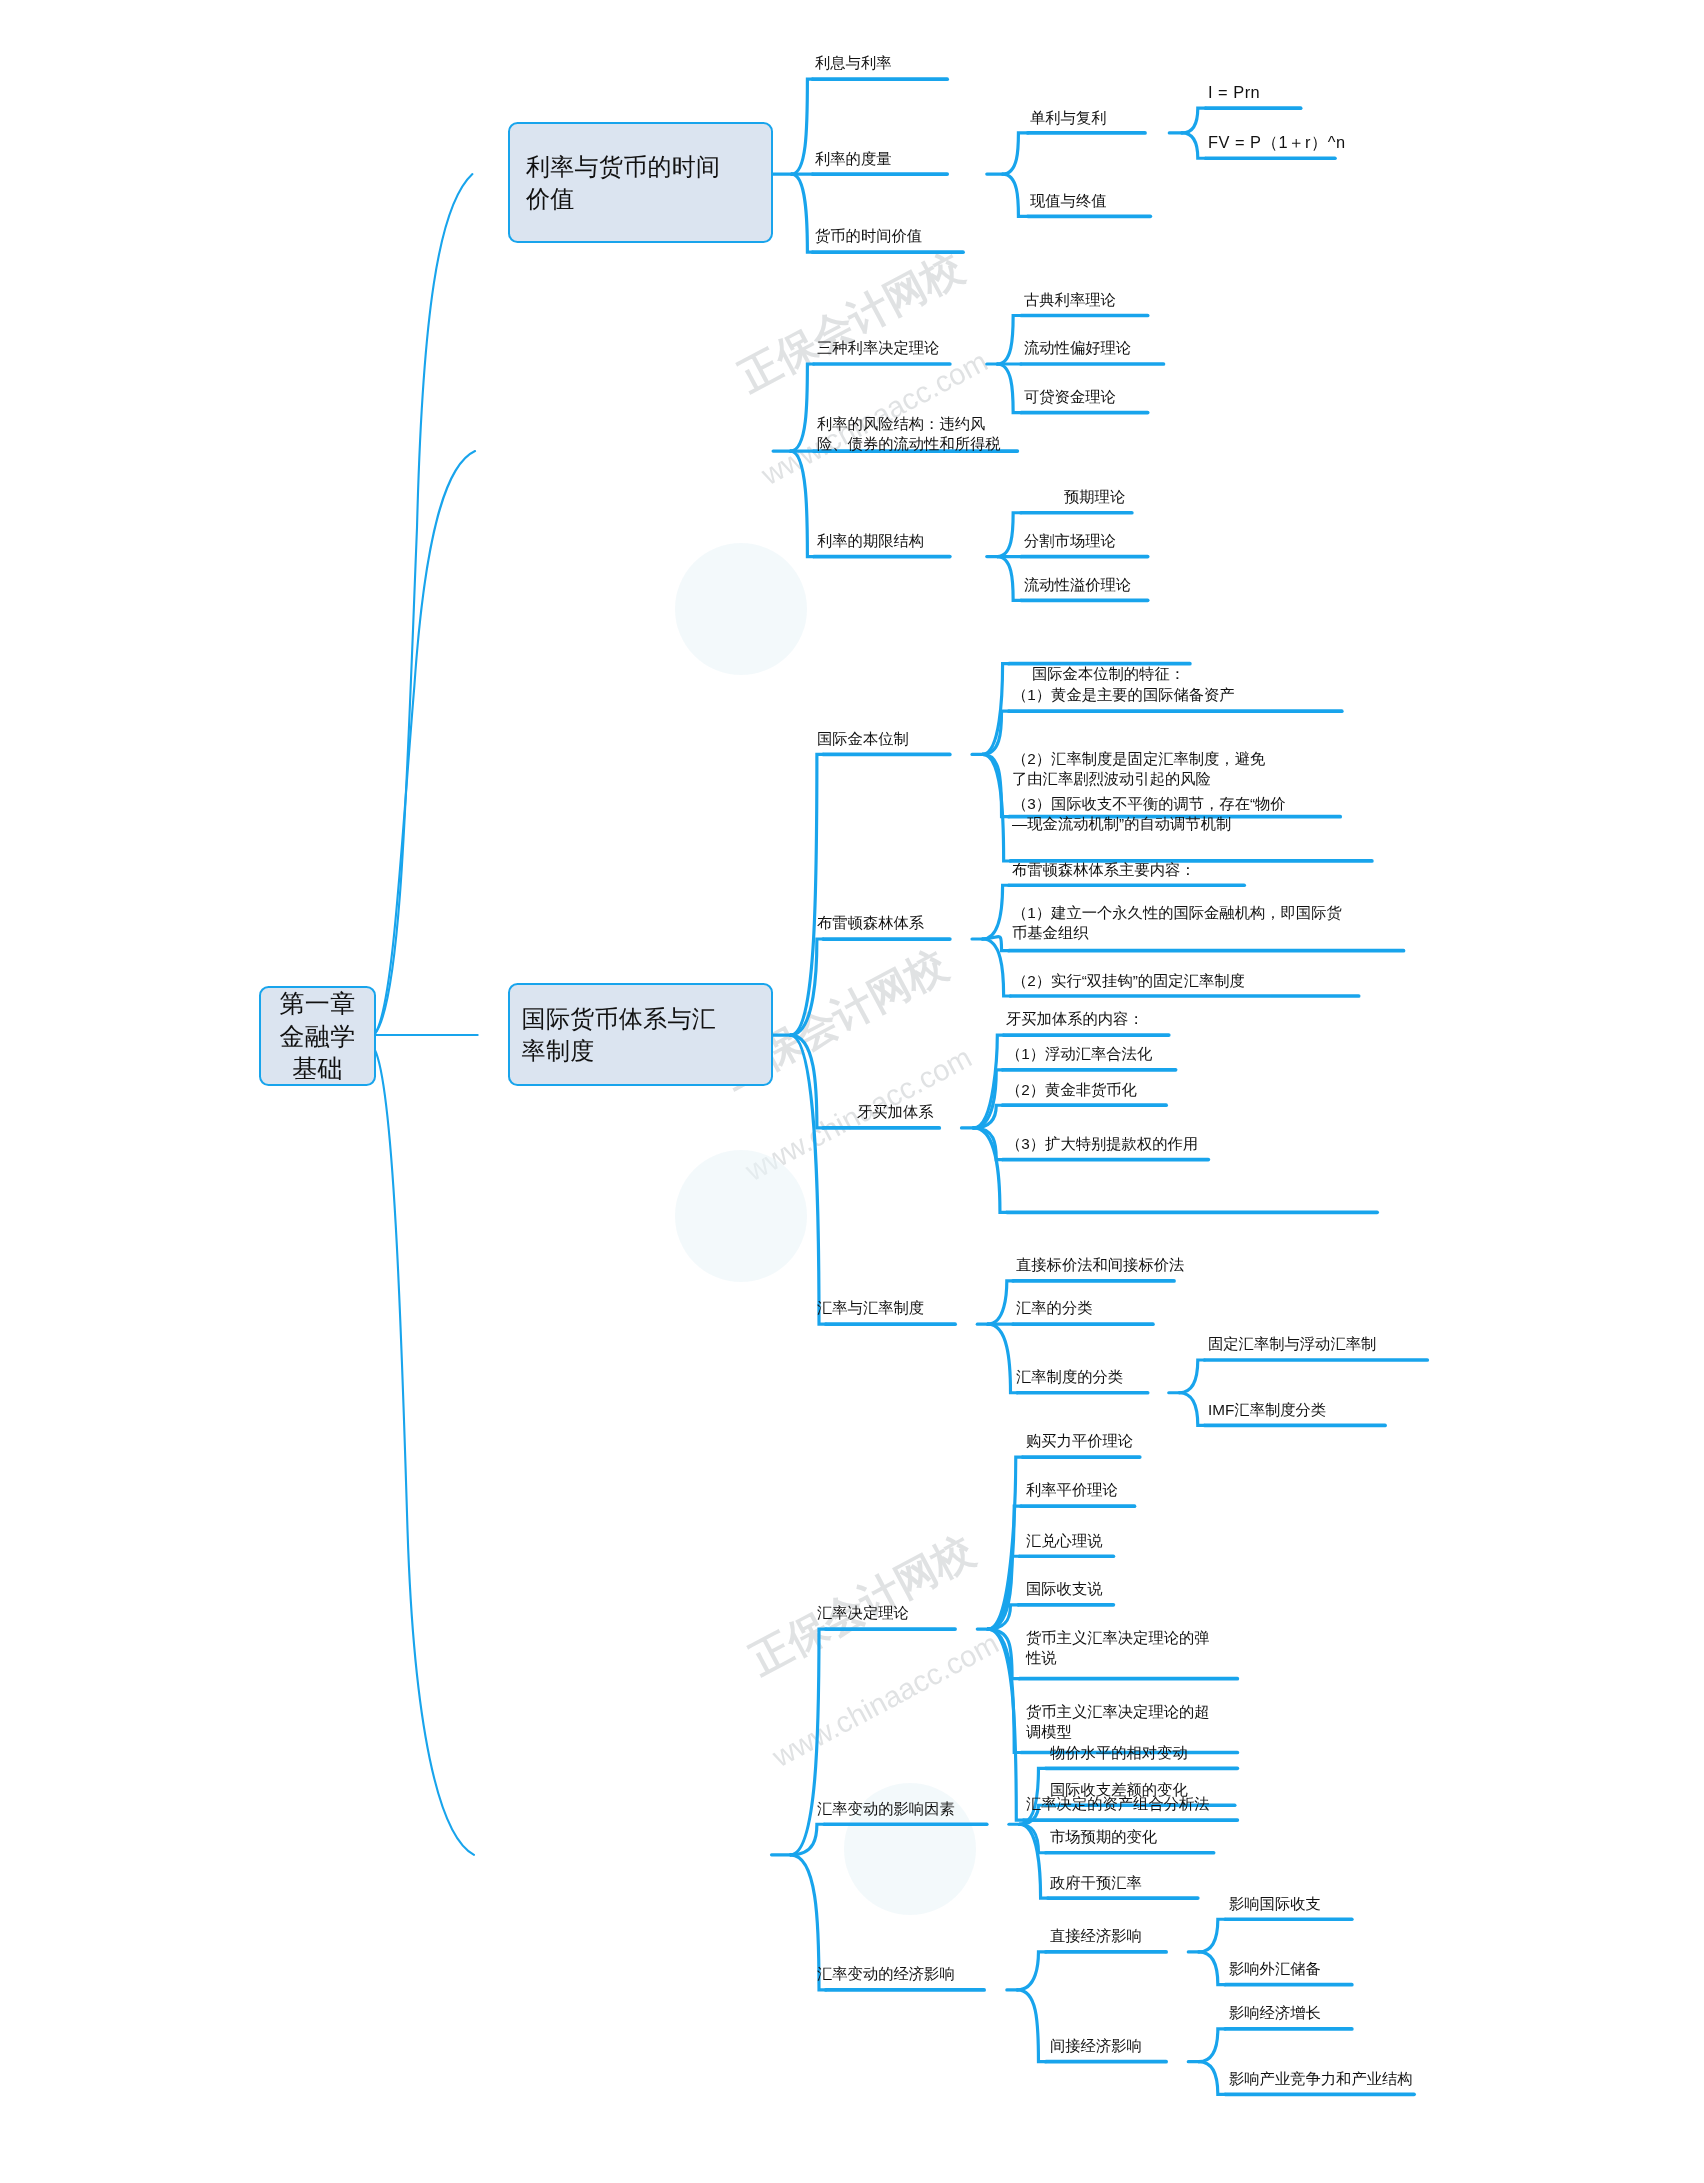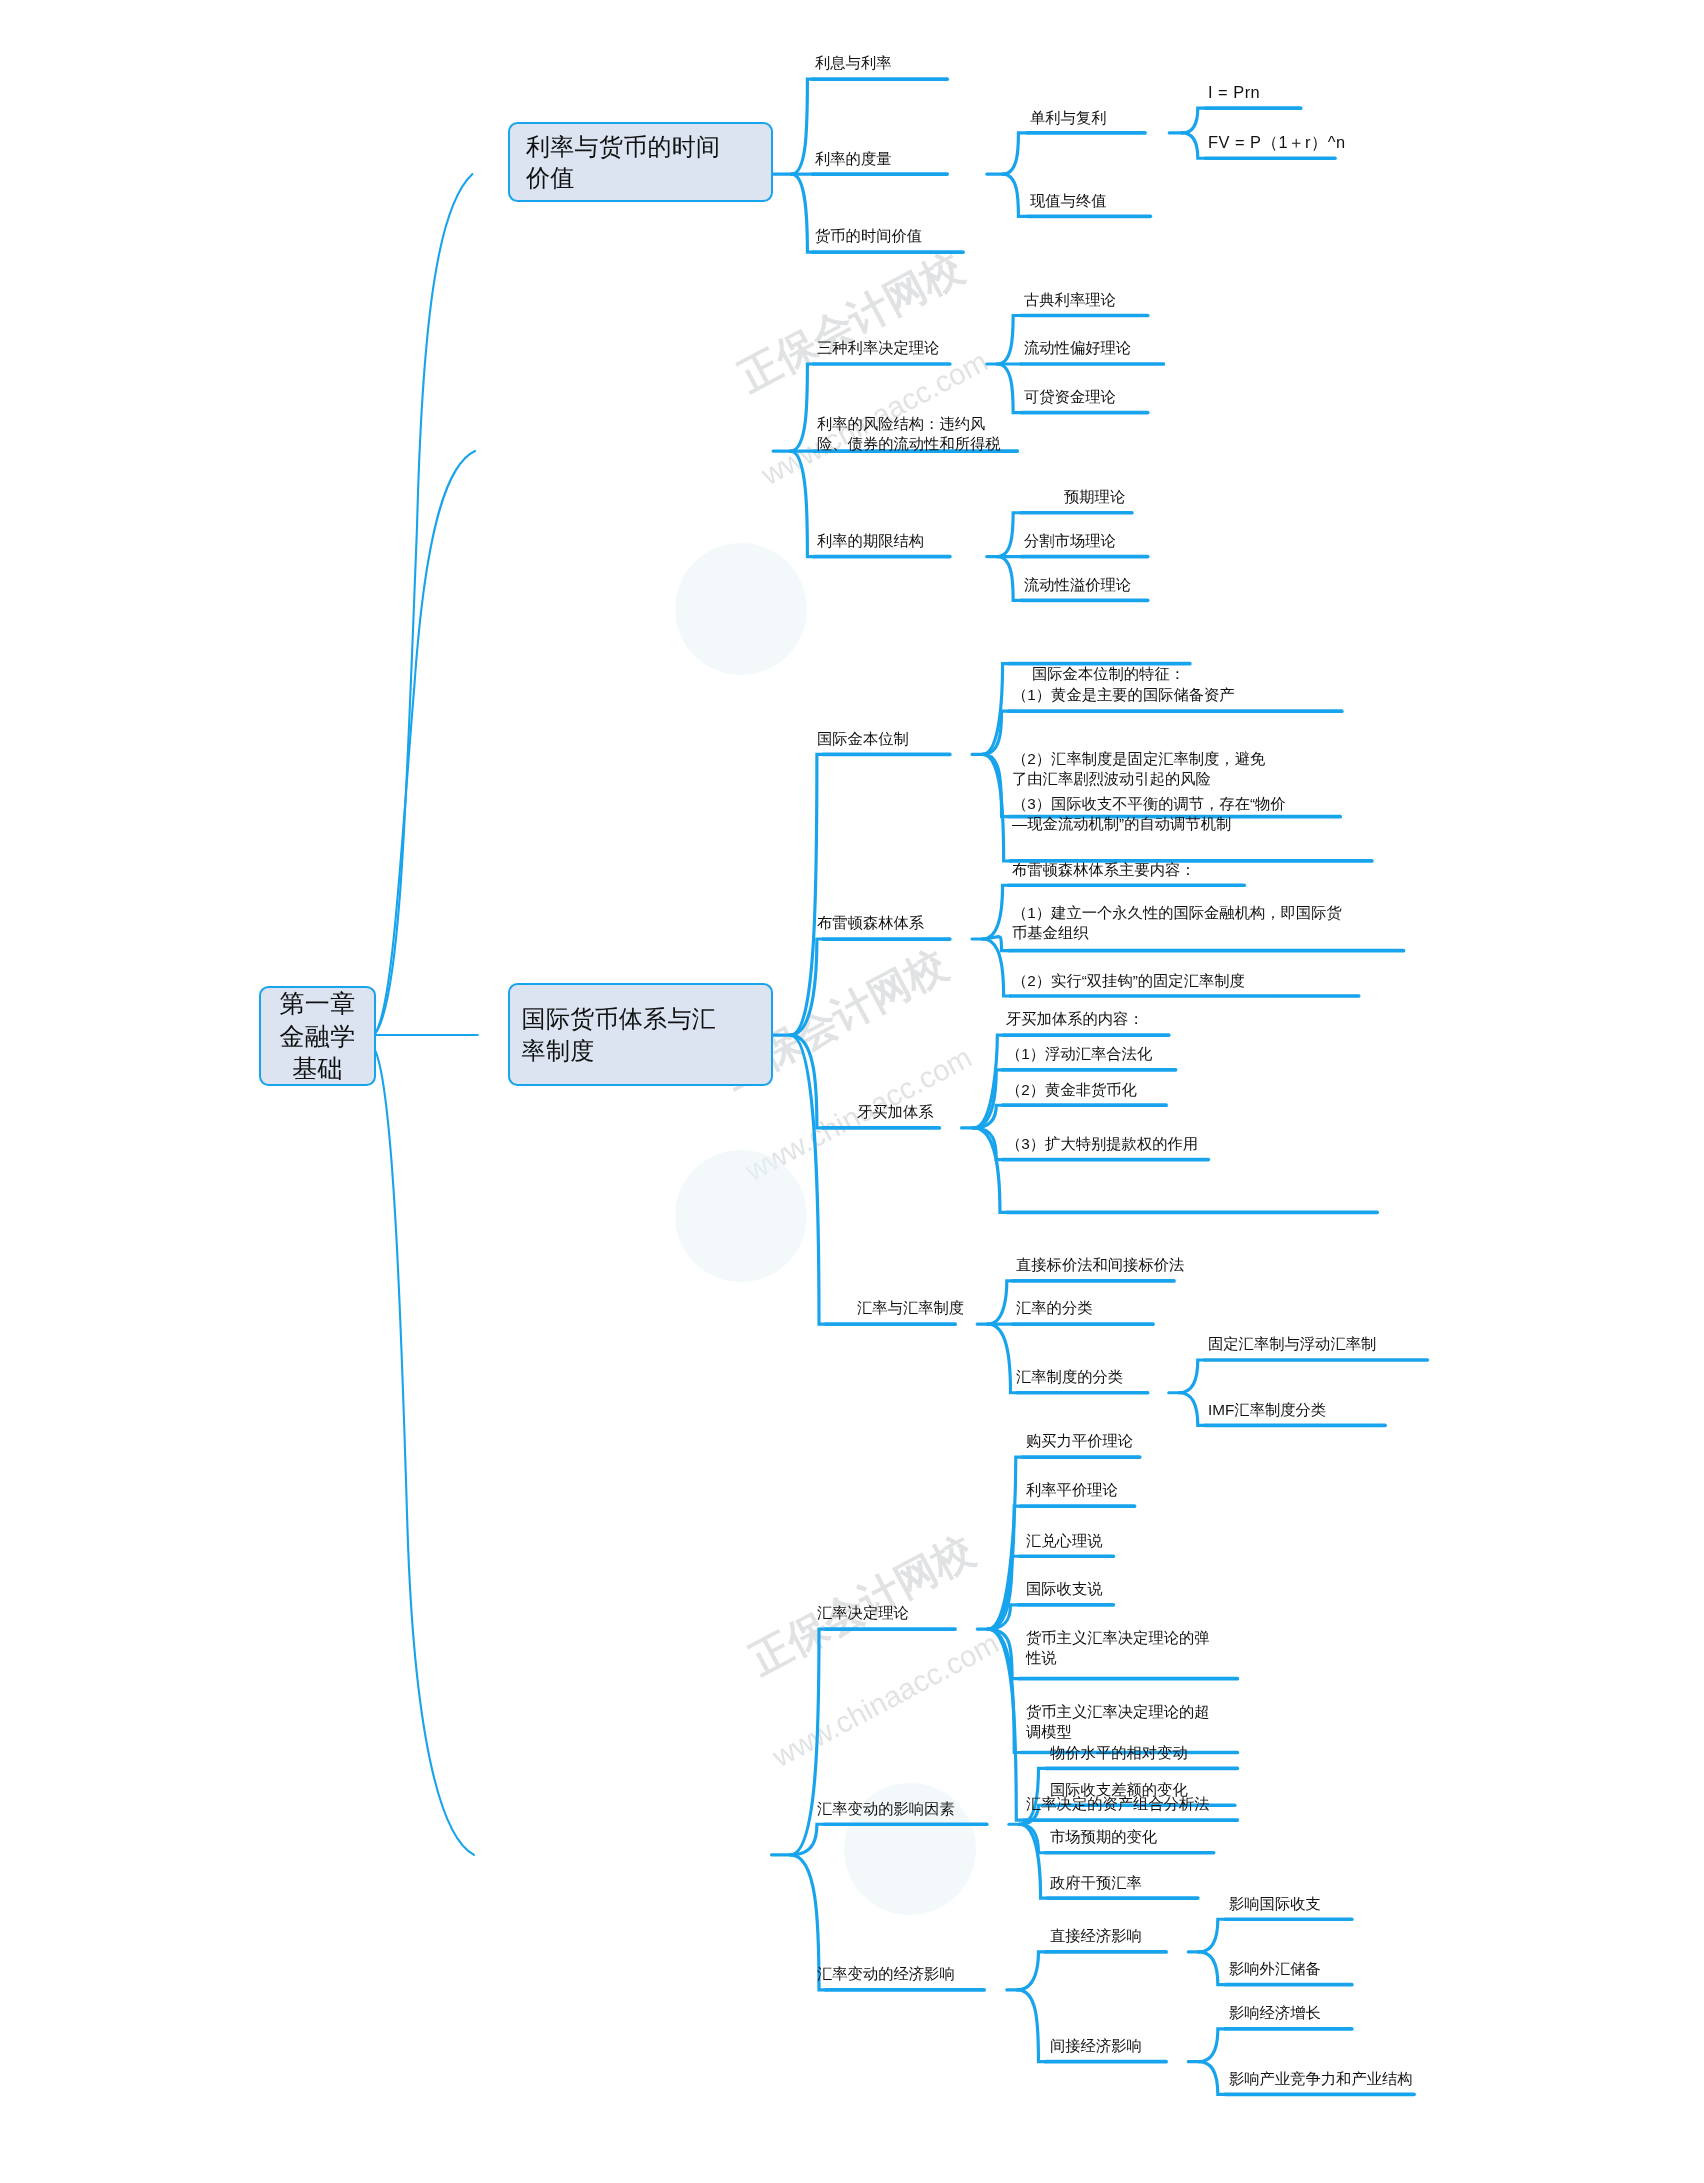--- a/index.html
+++ b/index.html
@@ -288,21 +288,21 @@
         <path d="M 2322 3846 L 2562 3846" stroke-width="7"></path>
         <path d="M 2272 3908 C 2305 3908 2308 3948 2308 3970 L 2322 3970"></path>
         <path d="M 2322 3970 L 2680 3970" stroke-width="7"></path>
       </g>
     </g>
   </svg>
 
   <div class="node boxnode rootbox" style="left:259px;top:986px;width:117px;height:100px;">第一章
 金融学基础</div>
 
-  <div class="node boxnode" style="left:508px;top:122px;width:265px;height:80px;padding-left:16px;">利率与货币的时间
+  <div class="node boxnode" style="left:508px;top:122px;width:265px;height:121px;padding-left:16px;">利率与货币的时间
 价值</div>
   <div class="node boxnode" style="left:508px;top:983px;width:265px;height:103px;">国际货币体系与汇
 率制度</div>
 
   <div class="node leaf" style="left:815px;top:53px;">利息与利率</div>
   <div class="node leaf" style="left:815px;top:149px;">利率的度量</div>
   <div class="node leaf" style="left:815px;top:226px;">货币的时间价值</div>
   <div class="node leaf" style="left:1030px;top:108px;">单利与复利</div>
   <div class="node leaf" style="left:1030px;top:191px;">现值与终值</div>
   <div class="node leaf formula" style="left:1208px;top:82px;">I = Prn</div>
@@ -315,21 +315,21 @@
   <div class="node leaf" style="left:1024px;top:290px;">古典利率理论</div>
   <div class="node leaf" style="left:1024px;top:338px;">流动性偏好理论</div>
   <div class="node leaf" style="left:1024px;top:387px;">可贷资金理论</div>
   <div class="node leaf" style="left:1064px;top:487px;">预期理论</div>
   <div class="node leaf" style="left:1024px;top:531px;">分割市场理论</div>
   <div class="node leaf" style="left:1024px;top:575px;">流动性溢价理论</div>
 
   <div class="node leaf" style="left:817px;top:729px;">国际金本位制</div>
   <div class="node leaf" style="left:817px;top:913px;">布雷顿森林体系</div>
   <div class="node leaf" style="left:817px;top:1102px;padding-left:40px;">牙买加体系</div>
-  <div class="node leaf" style="left:817px;top:1298px;padding-left:40px;">汇率与汇率制度</div>
+  <div class="node leaf" style="left:817px;top:1298px;">汇率与汇率制度</div>
 
   <div class="node leaf" style="left:1032px;top:638px;margin-top:26px;">国际金本位制的特征：</div>
   <div class="node leaf" style="left:1012px;top:685px;">（1）黄金是主要的国际储备资产</div>
   <div class="node leaf" style="left:1012px;top:749px;width:369px;">（2）汇率制度是固定汇率制度，避免
 了由汇率剧烈波动引起的风险</div>
   <div class="node leaf" style="left:1012px;top:794px;width:390px;">（3）国际收支不平衡的调节，存在“物价
 —现金流动机制”的自动调节机制</div>
 
   <div class="node leaf" style="left:1012px;top:860px;">布雷顿森林体系主要内容：</div>
   <div class="node leaf" style="left:1012px;top:903px;width:422px;">（1）建立一个永久性的国际金融机构，即国际货

